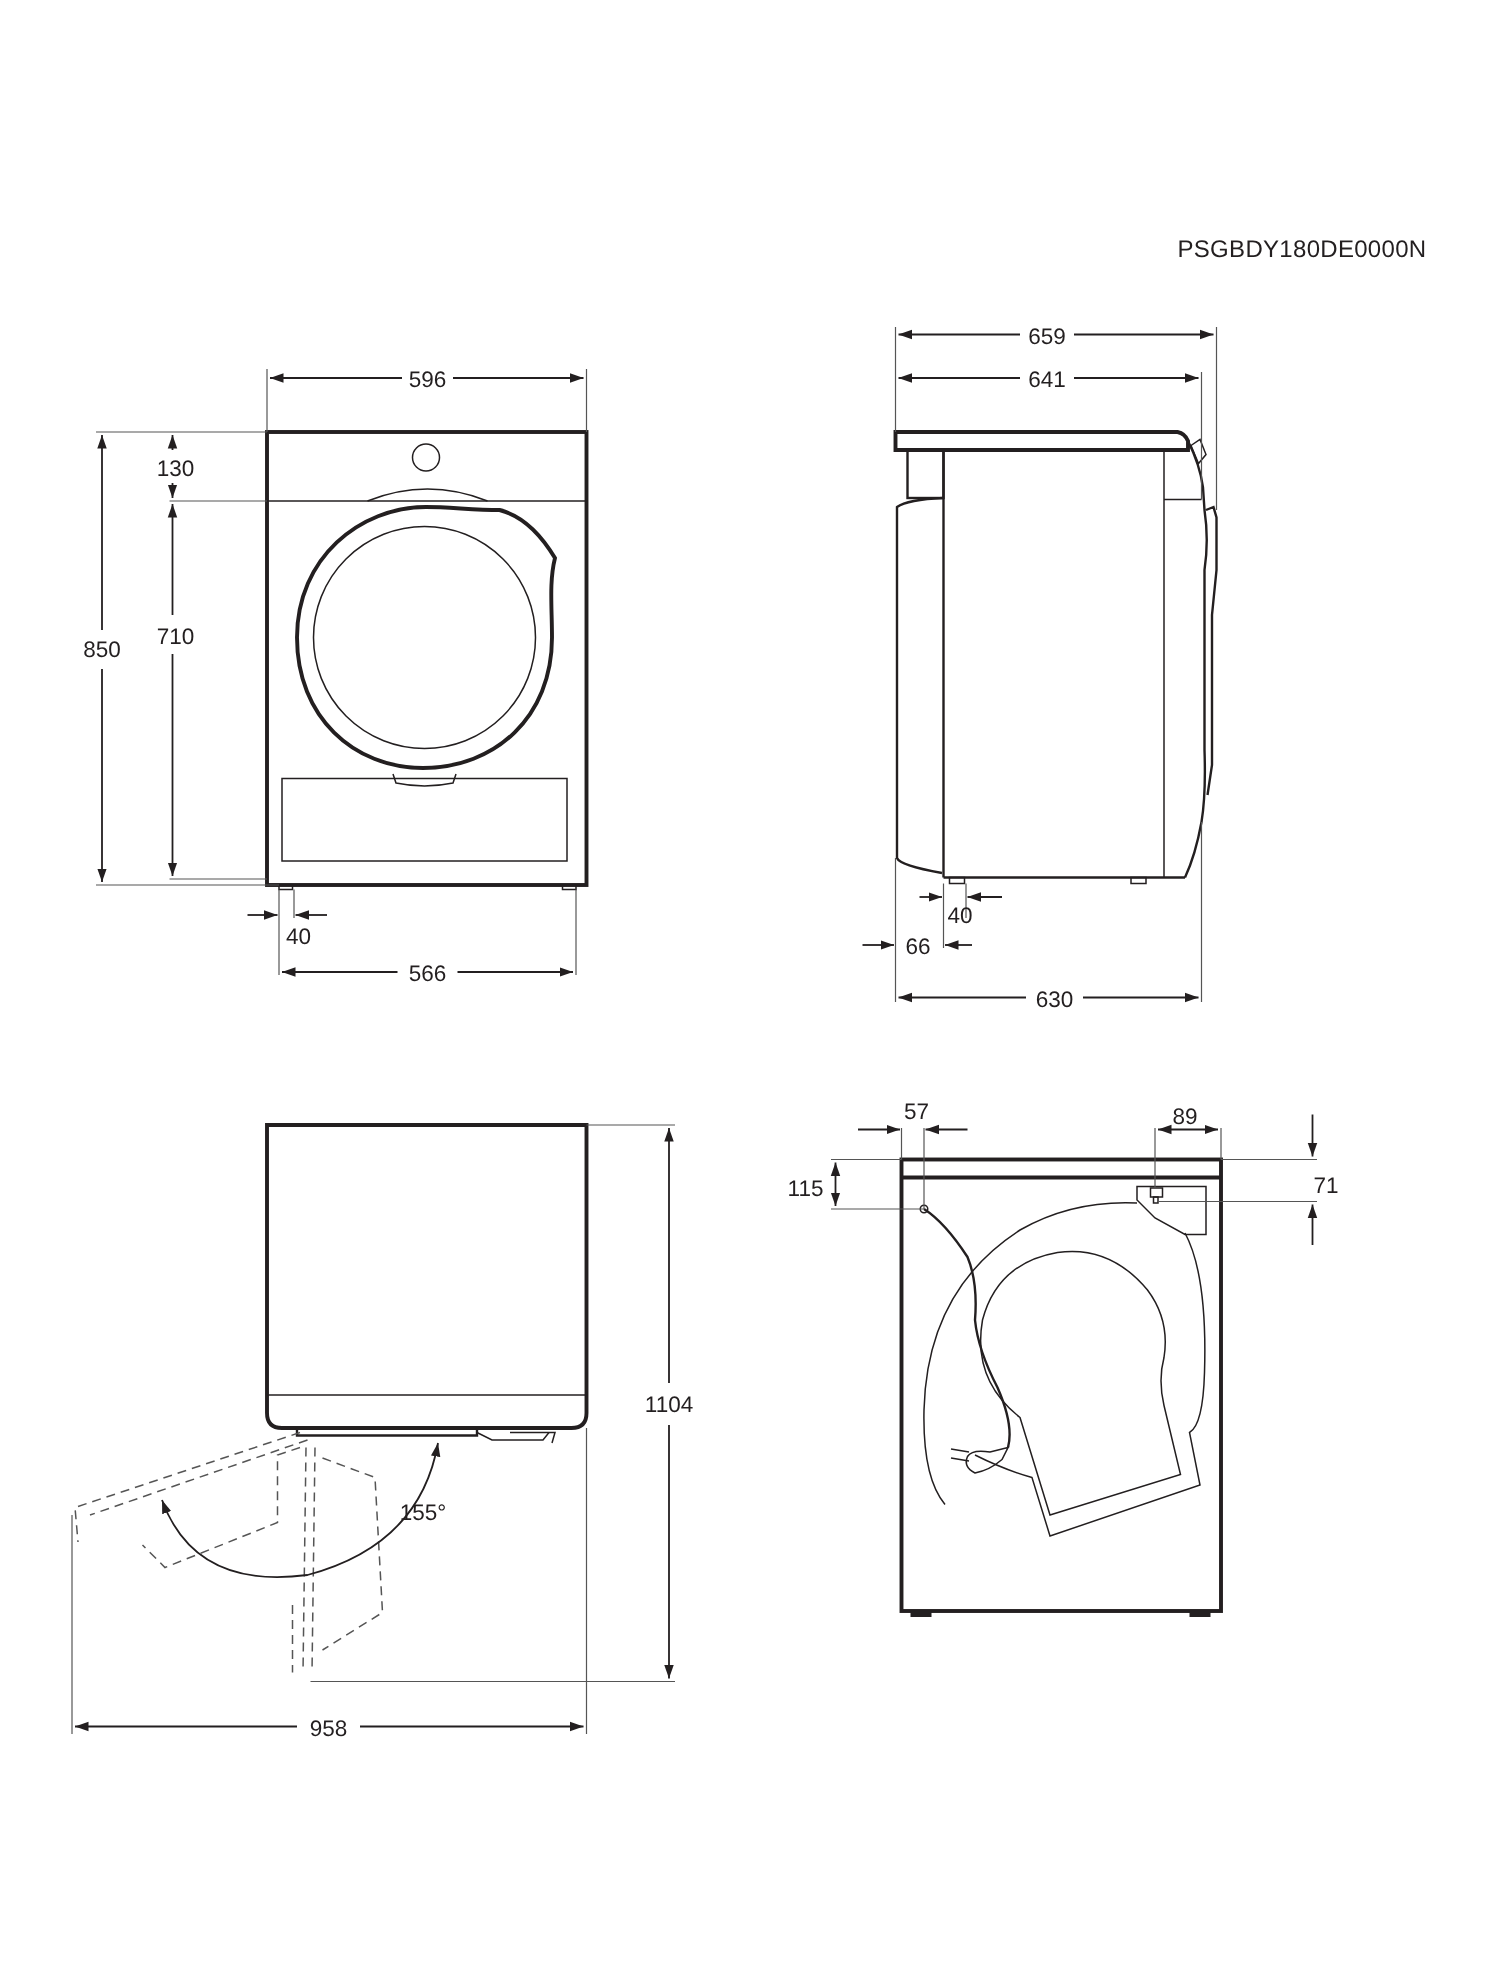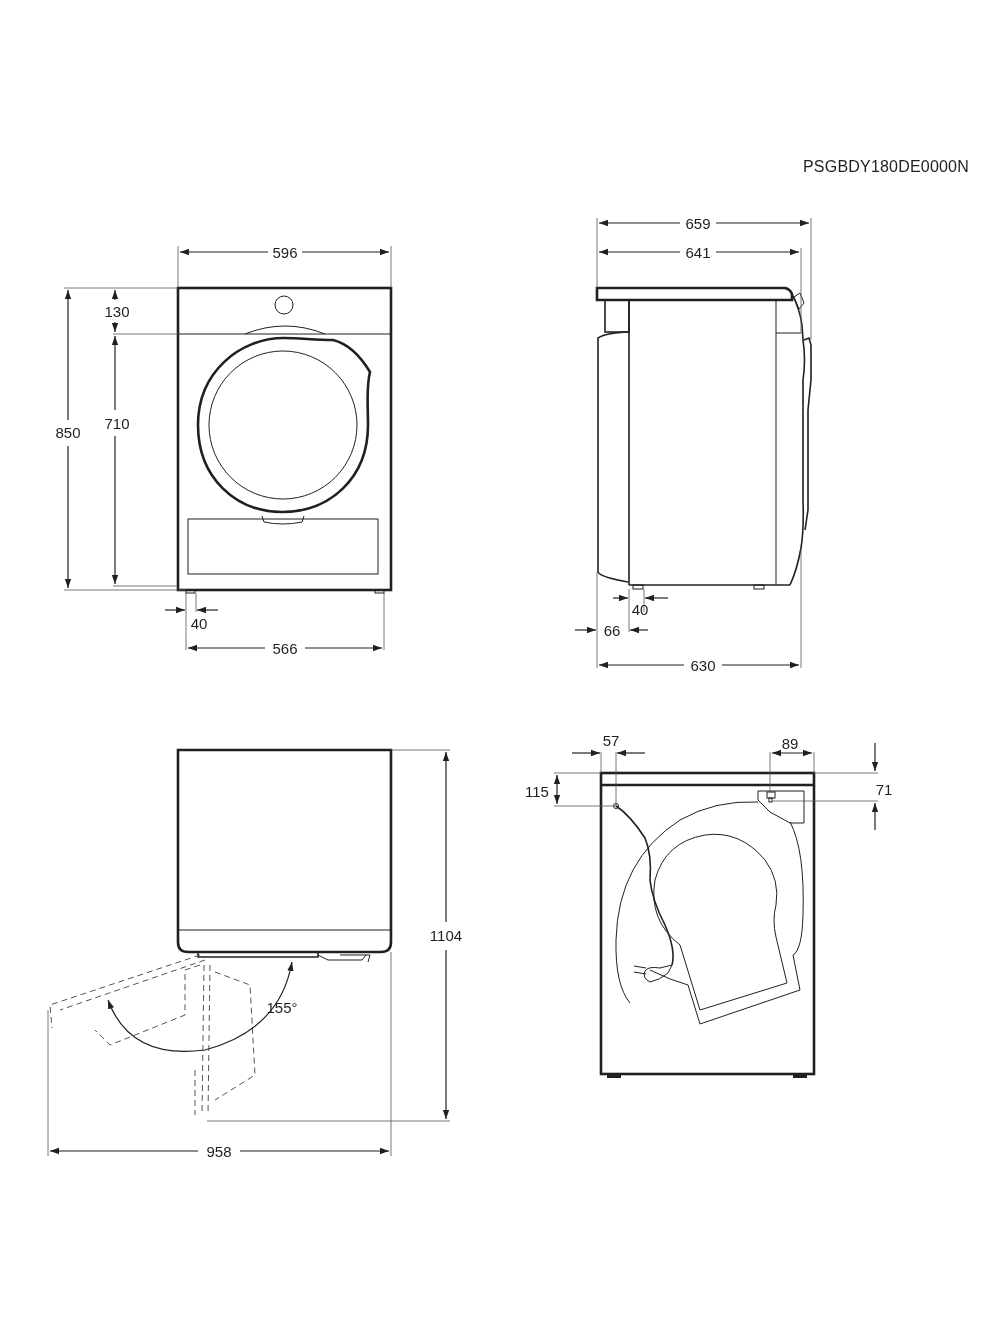--- a/index.html
+++ b/index.html
@@ -1,18 +1,18 @@
 <!DOCTYPE html>
 <html><head>
   <meta charset="utf-8">
   <style>
     html, body { margin: 0; padding: 0; background: #ffffff; }
     body { width: 1000px; height: 1320px; position: relative; overflow: hidden;
            font-family: "Liberation Sans", "DejaVu Sans", sans-serif; color: #231f20; }
-    #model-code { position: absolute; left: 803px; top: 158px; font-size: 16px; letter-spacing: 0.2px; }
+    #model-code { position: absolute; left: 785px; top: 158px; font-size: 16px; letter-spacing: 0.2px; }
     svg#drawing { position: absolute; left: 0; top: 0; }
     .dimtxt { font-family: "Liberation Sans", "DejaVu Sans", sans-serif; font-size: 15px; fill: #231f20; }
     .thick { stroke: #231f20; stroke-width: 2.6; fill: none; }
     .med { stroke: #231f20; stroke-width: 1.6; fill: none; }
     .thin { stroke: #231f20; stroke-width: 1; fill: none; }
     .dash { stroke: #555; stroke-width: 1; fill: none; stroke-dasharray: 6 4; }
     .dimline { stroke: #231f20; stroke-width: 1.2; fill: none; }
     .ext { stroke: #555; stroke-width: 0.8; fill: none; }
   </style>
 </head>

